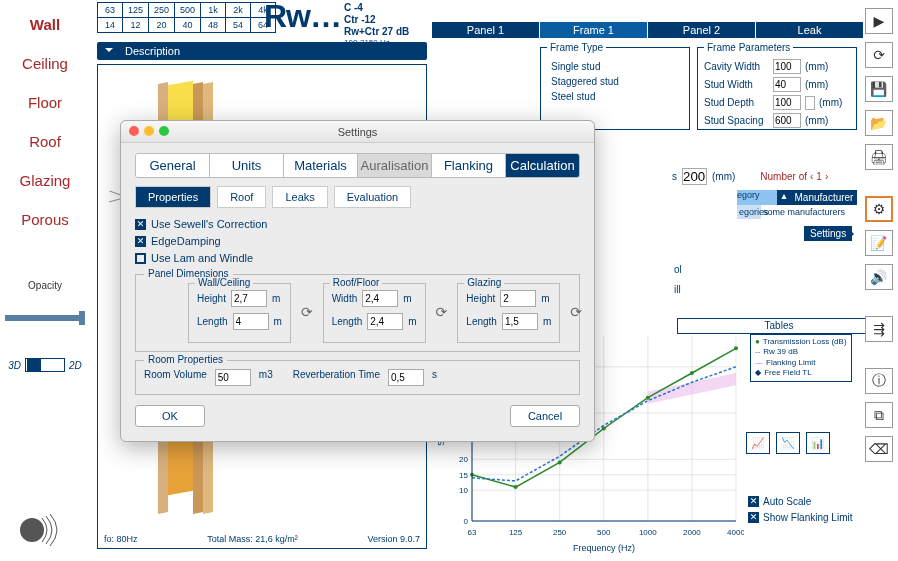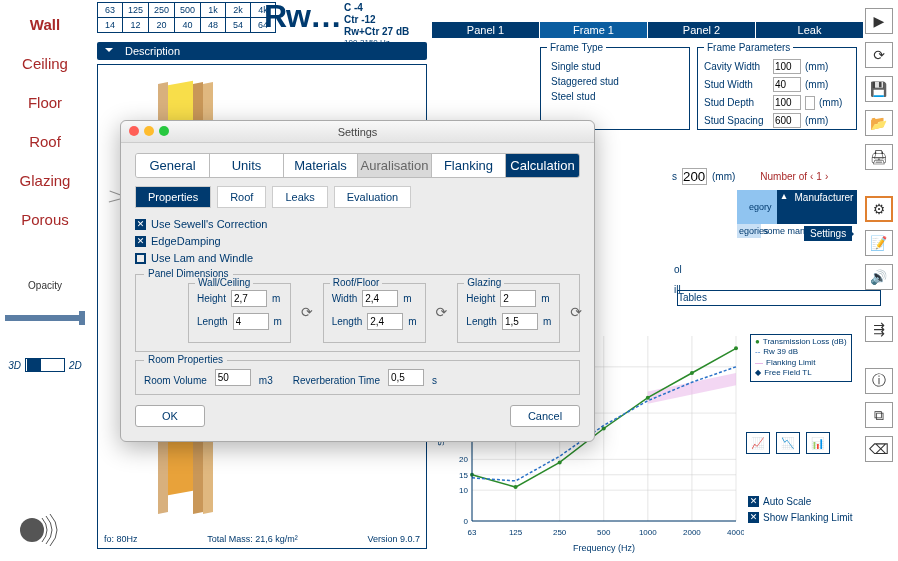--- a/index.html
+++ b/index.html
@@ -66,33 +66,33 @@
 .param-row .u{width:28px;}
 .param-row .sub{width:10px;border:1px solid #aaa;height:14px;}
 
 .below-row{position:absolute;left:580px;top:168px;display:flex;align-items:center;gap:5px;font-size:10px;}
 .below-row input{width:25px;border:1px solid #aaa;}
 .pager{display:flex;align-items:center;gap:3px;margin-left:20px;}
 .pager span{color:#a82828;cursor:pointer;}
 
 .mfr-box{position:absolute;left:645px;top:190px;width:120px;}
 .mfr-hdr{display:flex;}
-.mfr-hdr .c1{width:40px;background:#90c4f0;font-size:9px;padding:12px;}
+.mfr-hdr .c1{width:40px;background:#90c4f0;font-size:9px;padding:0;}
 .mfr-hdr .c2{flex:1;background:#003a6f;color:#fff;text-align:center;font-size:10px;padding:2px;position:relative;}
 .mfr-hdr .arr{width:14px;background:#003a6f;color:#fff;text-align:center;font-size:10px;}
 .mfr-row2{display:flex;font-size:9px;}
 .mfr-row2 .c1{width:24px;background:#c9e0f5;padding:2px;}
 .mfr-row2 .c2{flex:1;padding:2px;}
 
 .settings-pop{position:absolute;left:712px;top:226px;background:#003a6f;color:#fff;font-size:10px;padding:2px 6px;}
 .settings-pop::after{content:"";position:absolute;right:-6px;top:4px;border:4px solid transparent;border-left-color:#003a6f;}
 
 .small-txt{position:absolute;font-size:10px;color:#003a6f;}
 
-.tables-bar{position:absolute;left:585px;top:290px;width:204px;height:16px;border:1px solid #003a6f;font-size:10px;line-height:14px;color:#003a6f;}
+.tables-bar{position:absolute;left:585px;top:318px;width:204px;height:16px;border:1px solid #003a6f;text-align:center;font-size:10px;line-height:14px;color:#003a6f;}
 
 .chart{position:absolute;left:340px;top:330px;width:312px;height:225px;}
 .chart svg{width:100%;height:100%;}
 .legend{position:absolute;left:658px;top:334px;font-size:8px;line-height:1.3;border:1px solid #003a6f;padding:2px 4px;}
 .legend div{display:flex;align-items:center;gap:3px;}
 
 .chart-icons{position:absolute;left:654px;top:432px;display:flex;gap:6px;}
 .chart-icons div{width:24px;height:22px;border:1px solid #003a6f;display:flex;align-items:center;justify-content:center;font-size:11px;color:#003a6f;cursor:pointer;}
 
 .checks{position:absolute;left:656px;top:496px;font-size:10px;}
@@ -123,21 +123,21 @@
 .m-checks div{display:flex;align-items:center;gap:5px;margin-bottom:5px;font-size:11px;color:#003a6f;}
 .m-checks .empty{width:11px;height:11px;border:2px solid #003a6f;}
 .m-fs{border:1px solid #bbb;padding:8px;margin-bottom:8px;position:relative;}
 .m-fs .lg{position:absolute;top:-7px;left:8px;background:#ececec;padding:0 4px;font-size:10px;color:#003a6f;}
 .dim-row{display:flex;gap:10px;align-items:center;padding-left:44px;}
 .dim-box{border:1px solid #bbb;padding:6px 8px;position:relative;flex:1;}
 .dim-box .lg{position:absolute;top:-7px;left:6px;background:#ececec;padding:0 3px;font-size:10px;color:#003a6f;}
 .dim-field{display:flex;align-items:center;gap:5px;margin-bottom:6px;font-size:10px;color:#003a6f;}
 .dim-field input{width:36px;border:1px solid #aaa;padding:2px;font-size:10px;background:#fff;}
 .sync-ic{width:18px;height:18px;align-self:center;color:#666;font-size:14px;cursor:pointer;}
-.room-row{display:flex;align-items:flex-end;gap:8px;font-size:10px;color:#003a6f;}
+.room-row{display:flex;align-items:flex-start;gap:8px;font-size:10px;color:#003a6f;}
 .room-row input{width:36px;border:1px solid #aaa;padding:2px;font-size:10px;background:#fff;}
 .modal-buttons{display:flex;justify-content:space-between;margin-top:10px;}
 .modal-buttons button{width:70px;padding:4px 0;font-size:11px;background:#fff;border:1px solid #aaa;border-radius:3px;cursor:pointer;color:#003a6f;}
 </style>
 </head>
 <body>
 
 <div class="sidebar-left">
   <div class="item sel">Wall</div>
   <div class="item">Ceiling</div>

